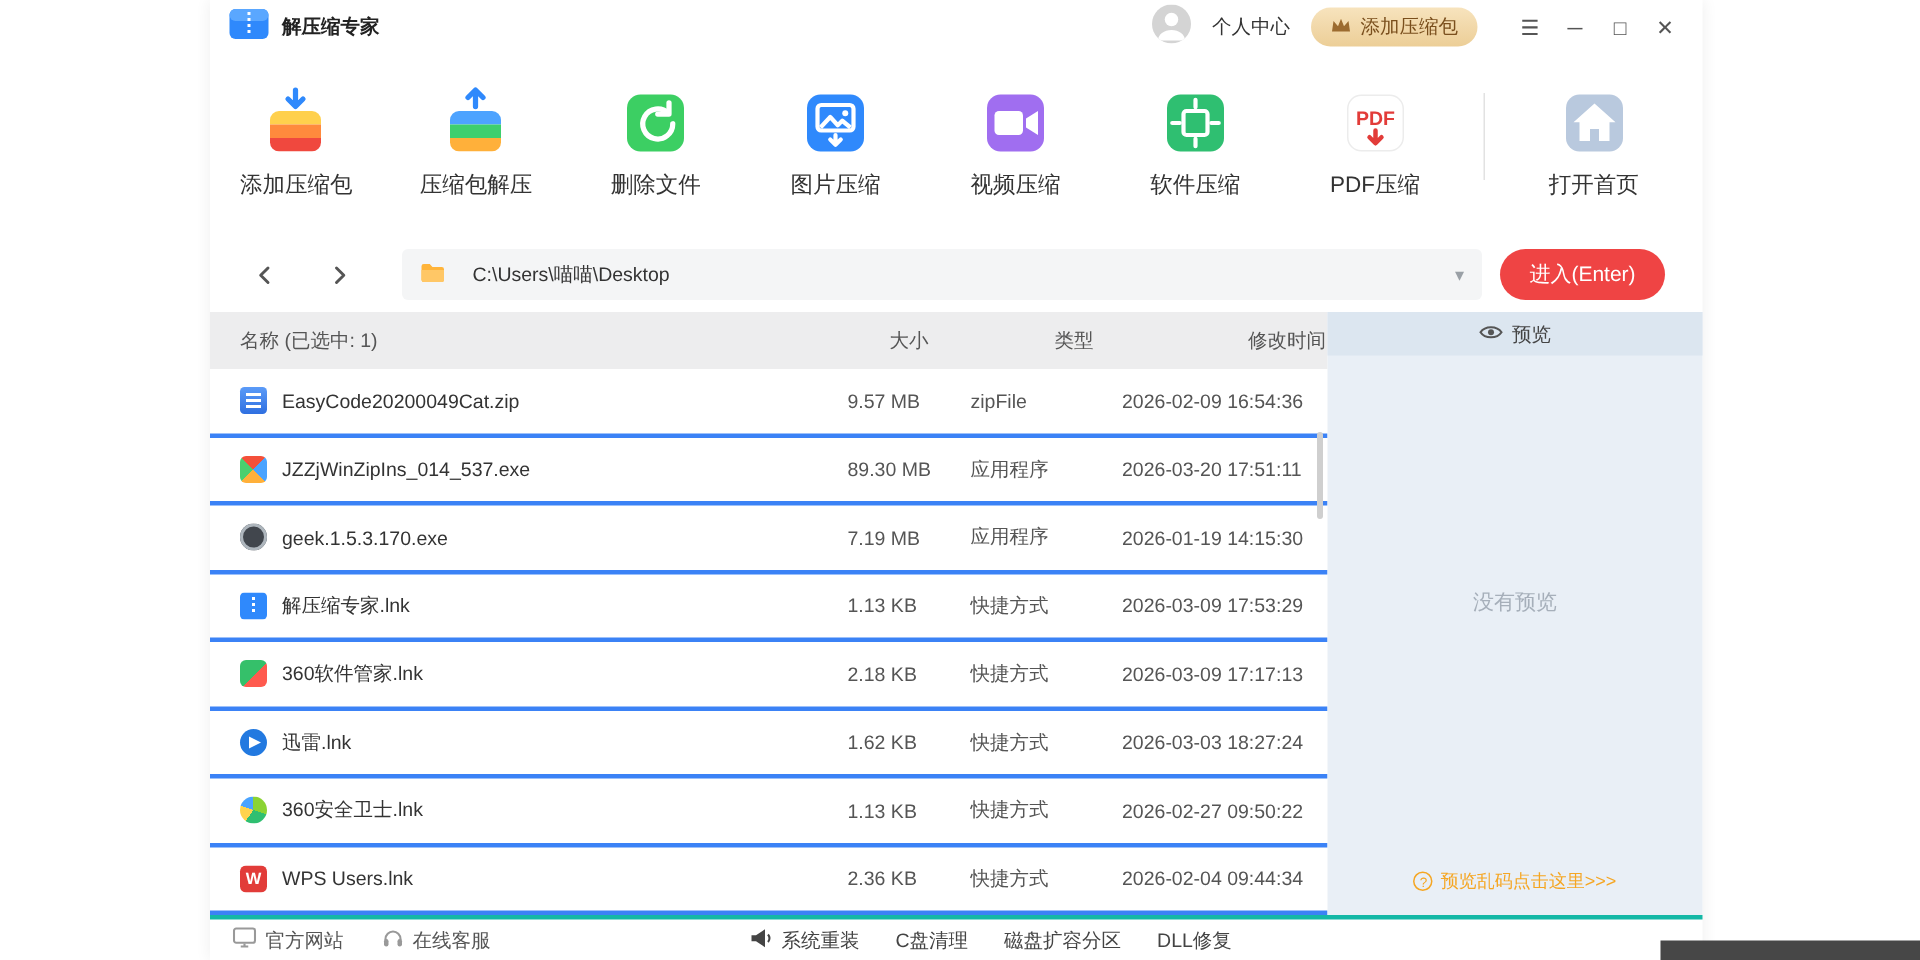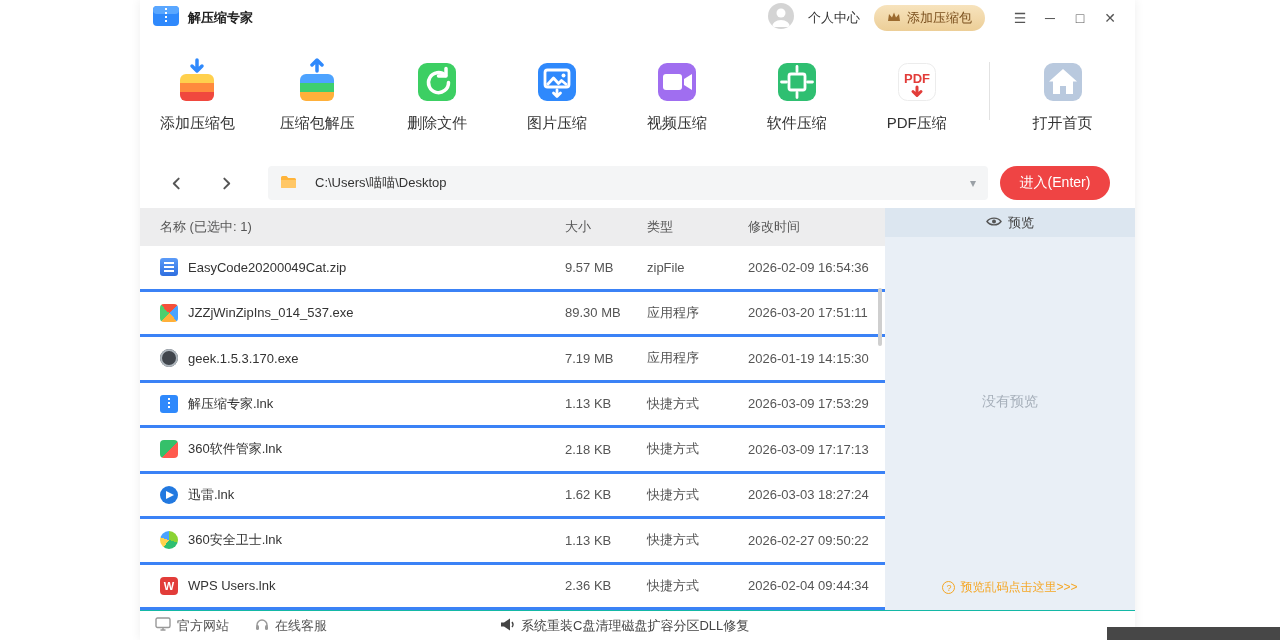--- a/index.html
+++ b/index.html
@@ -34,21 +34,21 @@
   .path-bar { margin-left:26px; width:720px; height:34px; background:#f4f5f6; border-radius:4px;
               display:flex; align-items:center; padding:0 12px; gap:18px; font-size:13px; color:#333; cursor:text; }
   .path-caret { margin-left:auto; color:#9aa0a6; font-size:12px; cursor:pointer; }
   .enter-btn { margin-left:12px; width:110px; height:34px; border-radius:17px; background:#ef4444; color:#fff;
                font-size:14px; display:flex; align-items:center; justify-content:center; cursor:pointer; }
 
   
   .content { display:flex; height:402px; }
   .filelist { width:745px; position:relative; }
   .row-grid { display:grid; grid-template-columns:425px 82px 101px 137px; align-items:center; }
-  .list-header { height:38px; background:#ededee; font-size:13px; color:#555; }
+  .list-header { height:38px; background:#ededee; font-size:13px; color:#555;gap:28px; }
   .list-header .cell-name { padding-left:20px; }
   .file-row { height:45.5px; border-bottom:3px solid #3b82f6; font-size:13px; color:#333; cursor:default; }
   .file-row .cell-name { padding-left:20px; display:flex; align-items:center; gap:10px; overflow:hidden; white-space:nowrap; }
   .cell-dim { color:#555; }
   .scroll-thumb { position:absolute; right:3px; top:80px; width:4px; height:58px; background:#cfcfcf; border-radius:2px; cursor:pointer; }
 
   
   .fi { width:18px; height:18px; border-radius:3px; flex:none; position:relative; display:inline-block; }
   .fi-zip { background:linear-gradient(#5b9bf8,#2f6fe0); }
   .fi-zip::after { content:""; position:absolute; left:4px; right:4px; top:4px; height:2px; background:#fff;
@@ -70,25 +70,25 @@
   .preview { width:250px; background:#e9eff6; position:relative; }
   .preview-header { height:29px; background:#dce6f0; display:flex; align-items:center; justify-content:center;
                     gap:6px; font-size:13px; color:#444; }
   .preview-empty { position:absolute; top:185px; width:100%; text-align:center; color:#a6afba; font-size:14px; }
   .preview-link { position:absolute; bottom:14px; width:100%; display:flex; align-items:center; justify-content:center;
                   gap:5px; color:#f5a623; font-size:12px; cursor:pointer; }
   .q-circle { width:13px; height:13px; border:1px solid #f5a623; border-radius:50%; font-size:9px; display:flex;
               align-items:center; justify-content:center; }
 
   
-  .statusbar { height:30px; border-top:1px solid #14b8a6; display:flex; align-items:center; padding:0 15px;
+  .statusbar { height:30px; border-top:3px solid #14b8a6; display:flex; align-items:center; padding:0 15px;
                position:relative; font-size:13px; color:#555; }
   .sb-item { display:flex; align-items:center; gap:6px; cursor:pointer; }
   .sb-left { display:flex; gap:26px; }
-  .sb-center { position:absolute; left:360px; display:flex; align-items:center; }
+  .sb-center { position:absolute; left:360px; display:flex; gap:24px; align-items:center; }
   .sb-center .sb-item { color:#444; }
 
   .corner-fragment { position:absolute; left:1107px; top:627px; width:173px; height:13px; background:#474747; }
 </style>
 </head>
 <body>
 
 <div class="window">
 
   <div class="titlebar">

